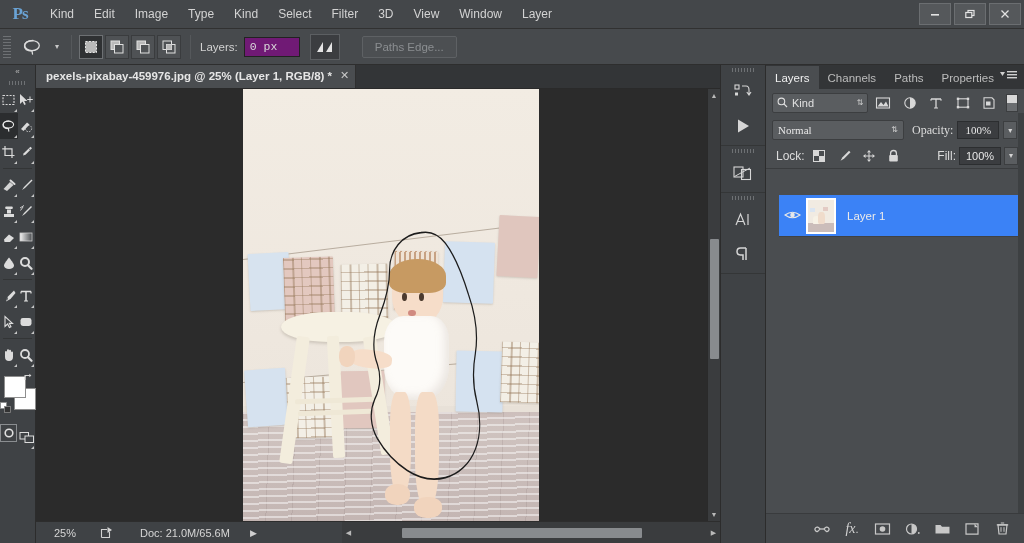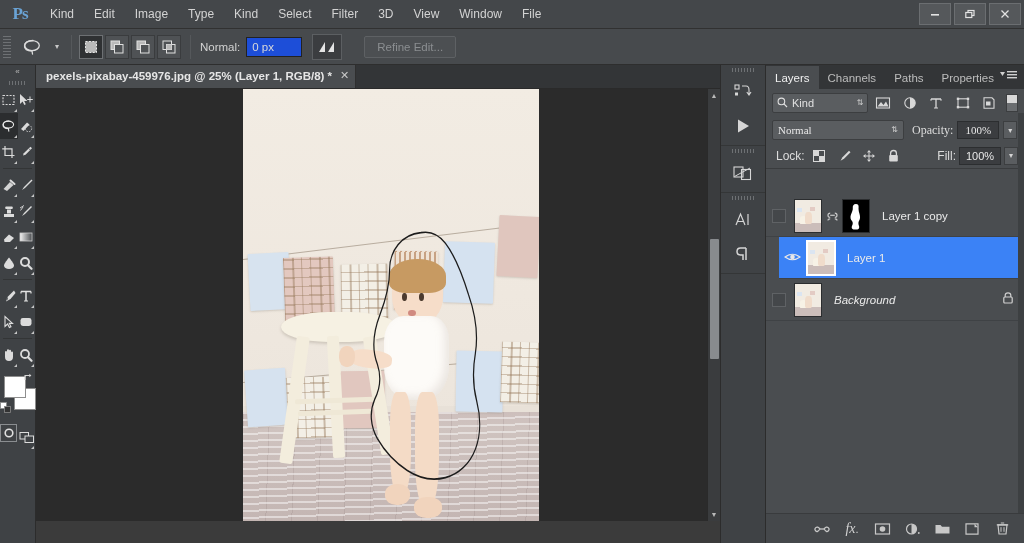--- a/index.html
+++ b/index.html
@@ -51,22 +51,22 @@
   .opt-caret { width: 14px; display: flex; align-items: center; justify-content: center; color: #c8c8c8; font-size: 8px; }
   .opt-sep { width: 1px; height: 24px; background: #37393b; margin: 0 7px; border-right: 1px solid #55585b; }
   .selmode-group { display: flex; }
   .selmode {
     width: 24px; height: 24px; background: #4f5255; border: 1px solid #3a3c3e;
     display: flex; align-items: center; justify-content: center; margin-right: 2px;
   }
   .selmode.active { background: #2f3133; border: 1px solid #6d7073; }
   .opt-label { font-size: 11.5px; color: #d2d2d2; margin: 0 6px 0 2px; }
   .opt-input {
-    width: 56px; height: 20px; background: #1d4ed8; border: 1px solid #222;
-    color: #d9d9d9; font-size: 11.5px; padding: 0 5px; line-height: 18px;
+    width: 56px; height: 20px; background: #701a75; border: 1px solid #222;
+    color: #d9d9d9; font-size: 11.5px; padding: 0 5px; line-height: 18px; font-family: Liberation Mono, monospace;
   }
   .aa-btn {
     width: 30px; height: 26px; background: #3b3d40; border: 1px solid #5c5f62;
     display: flex; align-items: center; justify-content: center; margin-left: 10px;
   }
   .refine-btn {
     height: 22px; padding: 0 12px; margin-left: 22px;
     background: #4c4f52; border: 1px solid #5e6164; border-radius: 2px;
     color: #8b8e91; font-size: 11.5px; line-height: 20px;
   }
@@ -264,21 +264,21 @@
     <div class="menu-item">Kind</div>
     <div class="menu-item">Edit</div>
     <div class="menu-item">Image</div>
     <div class="menu-item">Type</div>
     <div class="menu-item">Kind</div>
     <div class="menu-item">Select</div>
     <div class="menu-item">Filter</div>
     <div class="menu-item">3D</div>
     <div class="menu-item">View</div>
     <div class="menu-item">Window</div>
-    <div class="menu-item">File</div>
+    <div class="menu-item">Layer</div>
 
     <div class="wincontrols">
       <div class="wc">
         <svg width="12" height="10" viewBox="0 0 12 10">
             <rect x="2" y="5" width="8" height="1.6" fill="#e3e3e3"></rect>
           </svg>
       </div>
       <div class="wc">
         <svg width="12" height="10" viewBox="0 0 12 10">
           <rect x="4" y="1.5" width="6" height="5" fill="none" stroke="#e3e3e3" stroke-width="1.2"></rect>
@@ -325,31 +325,31 @@
       <div class="selmode">
         <svg width="16" height="16" viewBox="0 0 16 16">
           <rect x="2" y="2" width="8.5" height="8.5" fill="none" stroke="#e0e0e0" stroke-width="1"></rect>
           <rect x="5.5" y="5.5" width="8.5" height="8.5" fill="none" stroke="#e0e0e0" stroke-width="1"></rect>
           <rect x="5.5" y="5.5" width="5" height="5" fill="#b9b9b9"></rect>
         </svg>
       </div>
     </div>
 
     <div class="opt-sep"></div>
-    <div class="opt-label">Normal:</div>
+    <div class="opt-label">Layers:</div>
     <div class="opt-input">0 px</div>
 
     <div class="aa-btn">
       <svg width="20" height="16" viewBox="0 0 20 16">
         <path d="M2 13 L8 3 L8 13 Z" fill="#e4e4e4"></path>
         <path d="M11 13 L17 3 L17 13 Z" fill="#e4e4e4"></path>
       </svg>
     </div>
 
-    <div class="refine-btn">Refine Edit...</div>
+    <div class="refine-btn">Paths Edge...</div>
   </div>
 
   <div class="toolbar">
     <div class="tb-collapse">«</div>
     <div class="tb-grip"></div>
     <div class="tb-rows">
 
       <div class="tb-row">
         <div class="tb-cell">
           <svg width="15" height="14" viewBox="0 0 15 14">
@@ -628,20 +628,37 @@
       </div>
     </div>
 
     <div class="vscroll">
       <div class="arrow">▲</div>
       <div class="thumb"></div>
       <div class="arrow" style="position:absolute;bottom:0;left:0;right:0;">▼</div>
     </div>
   </div>
 
+  <div class="statusbar">
+    <div class="zoom-val">25%</div>
+    <div class="share-ic">
+      <svg width="15" height="13" viewBox="0 0 15 13">
+        <path d="M1.5 11.5 L1.5 3.5 L7 3.5" fill="none" stroke="#d2d2d2" stroke-width="1.1"></path>
+        <path d="M1.5 11.5 L9.5 11.5 L9.5 6" fill="none" stroke="#d2d2d2" stroke-width="1.1"></path>
+        <path d="M7.5 1 L12 4 L7.5 7 Z" fill="#d2d2d2"></path>
+      </svg>
+    </div>
+    <div class="doc-info">Doc: 21.0M/65.6M</div>
+    <div class="st-arrow">▶</div>
+    <div class="hscroll">
+      <div class="arrow" style="left:0;">◀</div>
+      <div class="thumb"></div>
+      <div class="arrow" style="right:0;">▶</div>
+    </div>
+  </div>
 
   <div class="icondock">
     <div class="dock-group">
       <div class="dock-grip"></div>
       <div class="dock-ic">
         <svg width="20" height="18" viewBox="0 0 20 18">
           <rect x="2" y="2" width="4" height="4" fill="none" stroke="#d6d6d6" stroke-width="1.1"></rect>
           <rect x="2" y="9.5" width="3" height="3" fill="#d6d6d6"></rect>
           <path d="M9 3 L13 3 Q16 3 16 7 L16 11 M13.8 9 L16 12 L18 9" fill="none" stroke="#d6d6d6" stroke-width="1.1"></path>
         </svg>
@@ -779,52 +796,20 @@
             <rect x="2.2" y="6" width="8.6" height="6.4" rx="1" fill="#d8d8d8"></rect>
           </svg>
         </div>
         <span class="field-label" style="margin-left:auto;">Fill:</span>
         <div class="num-field">100%</div>
         <div class="num-caret">▾</div>
       </div>
 
       <div class="layer-list">
 
-        <div class="layer-row">
-          <div class="eye-cell">
-            <div class="eye-box"></div>
-          </div>
-          <div class="thumb-cell">
-            <div class="lyr-thumb">
-              <div class="mini-wall"></div>
-              <div class="mini-card" style="left:8%; top:26%; background:#dbe5f1;"></div>
-              <div class="mini-card" style="left:58%; top:24%; background:#e3cbc4;"></div>
-              <div class="mini-stool"></div>
-              <div class="mini-fig"></div>
-            </div>
-            <div class="link-ic">
-              <svg width="11" height="14" viewBox="0 0 11 14">
-                <path d="M3.2 4.2 Q1 4.2 1 6.3 Q1 8.4 3.2 8.4 M7.8 4.2 Q10 4.2 10 6.3 Q10 8.4 7.8 8.4" fill="none" stroke="#c9c9c9" stroke-width="1.2"></path>
-                <path d="M3.2 6.3 L7.8 6.3" stroke="#c9c9c9" stroke-width="1.2"></path>
-                <path d="M3.2 9.8 Q1 9.8 1 11.5 M7.8 9.8 Q10 9.8 10 11.5" fill="none" stroke="#c9c9c9" stroke-width="1.2"></path>
-              </svg>
-            </div>
-            <div class="mask-thumb">
-              <svg width="26" height="32" viewBox="0 0 26 32" style="display:block;">
-                <path d="M13 4 C10.5 4 9.5 6 9.8 8 C10 10 9 12 8 14.5
-                         C7 17 7.5 19.5 9 21 C10 22 10 24 9 26
-                         C8.2 27.5 9 29 10.5 29.6 L14.5 29.6
-                         C16 29 16.6 27.5 16 26 C15.2 24 15.2 22 16.2 20.5
-                         C17.4 18.6 17.2 16 16.4 13.5 C15.6 11 15.4 8.6 15.6 7
-                         C15.8 5 14.8 4 13 4 Z" fill="#ffffff"></path>
-              </svg>
-            </div>
-          </div>
-          <span class="layer-name">Layer 1 copy</span>
-        </div>
 
         <div class="layer-row selected">
           <div class="eye-cell">
             <span>
               <svg width="17" height="12" viewBox="0 0 17 12">
                 <path d="M1 6 Q8.5 0.5 16 6 Q8.5 11.5 1 6 Z" fill="none" stroke="#e8e8e8" stroke-width="1.1"></path>
                 <circle cx="8.5" cy="6" r="2.3" fill="#e8e8e8"></circle>
               </svg>
             </span>
           </div>
@@ -833,41 +818,20 @@
               <div class="mini-wall"></div>
               <div class="mini-card" style="left:8%; top:26%; background:#dbe5f1;"></div>
               <div class="mini-card" style="left:58%; top:24%; background:#e3cbc4;"></div>
               <div class="mini-stool"></div>
               <div class="mini-fig"></div>
             </div>
           </div>
           <span class="layer-name">Layer 1</span>
         </div>
 
-        <div class="layer-row">
-          <div class="eye-cell">
-            <div class="eye-box"></div>
-          </div>
-          <div class="thumb-cell">
-            <div class="lyr-thumb">
-              <div class="mini-wall"></div>
-              <div class="mini-card" style="left:8%; top:26%; background:#dbe5f1;"></div>
-              <div class="mini-card" style="left:58%; top:24%; background:#e3cbc4;"></div>
-              <div class="mini-stool"></div>
-              <div class="mini-fig"></div>
-            </div>
-          </div>
-          <span class="layer-name italic">Background</span>
-          <span class="lock-badge">
-            <svg width="12" height="14" viewBox="0 0 12 14">
-              <path d="M3.2 6 L3.2 4.3 Q3.2 1.8 6 1.8 Q8.8 1.8 8.8 4.3 L8.8 6" fill="none" stroke="#d0d0d0" stroke-width="1.2"></path>
-              <rect x="1.8" y="6" width="8.4" height="6" rx="1" fill="none" stroke="#d0d0d0" stroke-width="1.2"></rect>
-            </svg>
-          </span>
-        </div>
       </div>
 
       <div class="panel-scroll"></div>
 
       <div class="panel-footer">
         <div class="foot-ic">
           <svg width="18" height="12" viewBox="0 0 18 12">
             <path d="M7 6 Q4.5 3 2.8 4.6 Q1 6.3 2.8 8 Q4.5 9.6 7 6" fill="none" stroke="#c8c8c8" stroke-width="1.3"></path>
             <path d="M11 6 Q13.5 3 15.2 4.6 Q17 6.3 15.2 8 Q13.5 9.6 11 6" fill="none" stroke="#c8c8c8" stroke-width="1.3"></path>
             <path d="M6.4 6 L11.6 6" stroke="#c8c8c8" stroke-width="1.3"></path>

